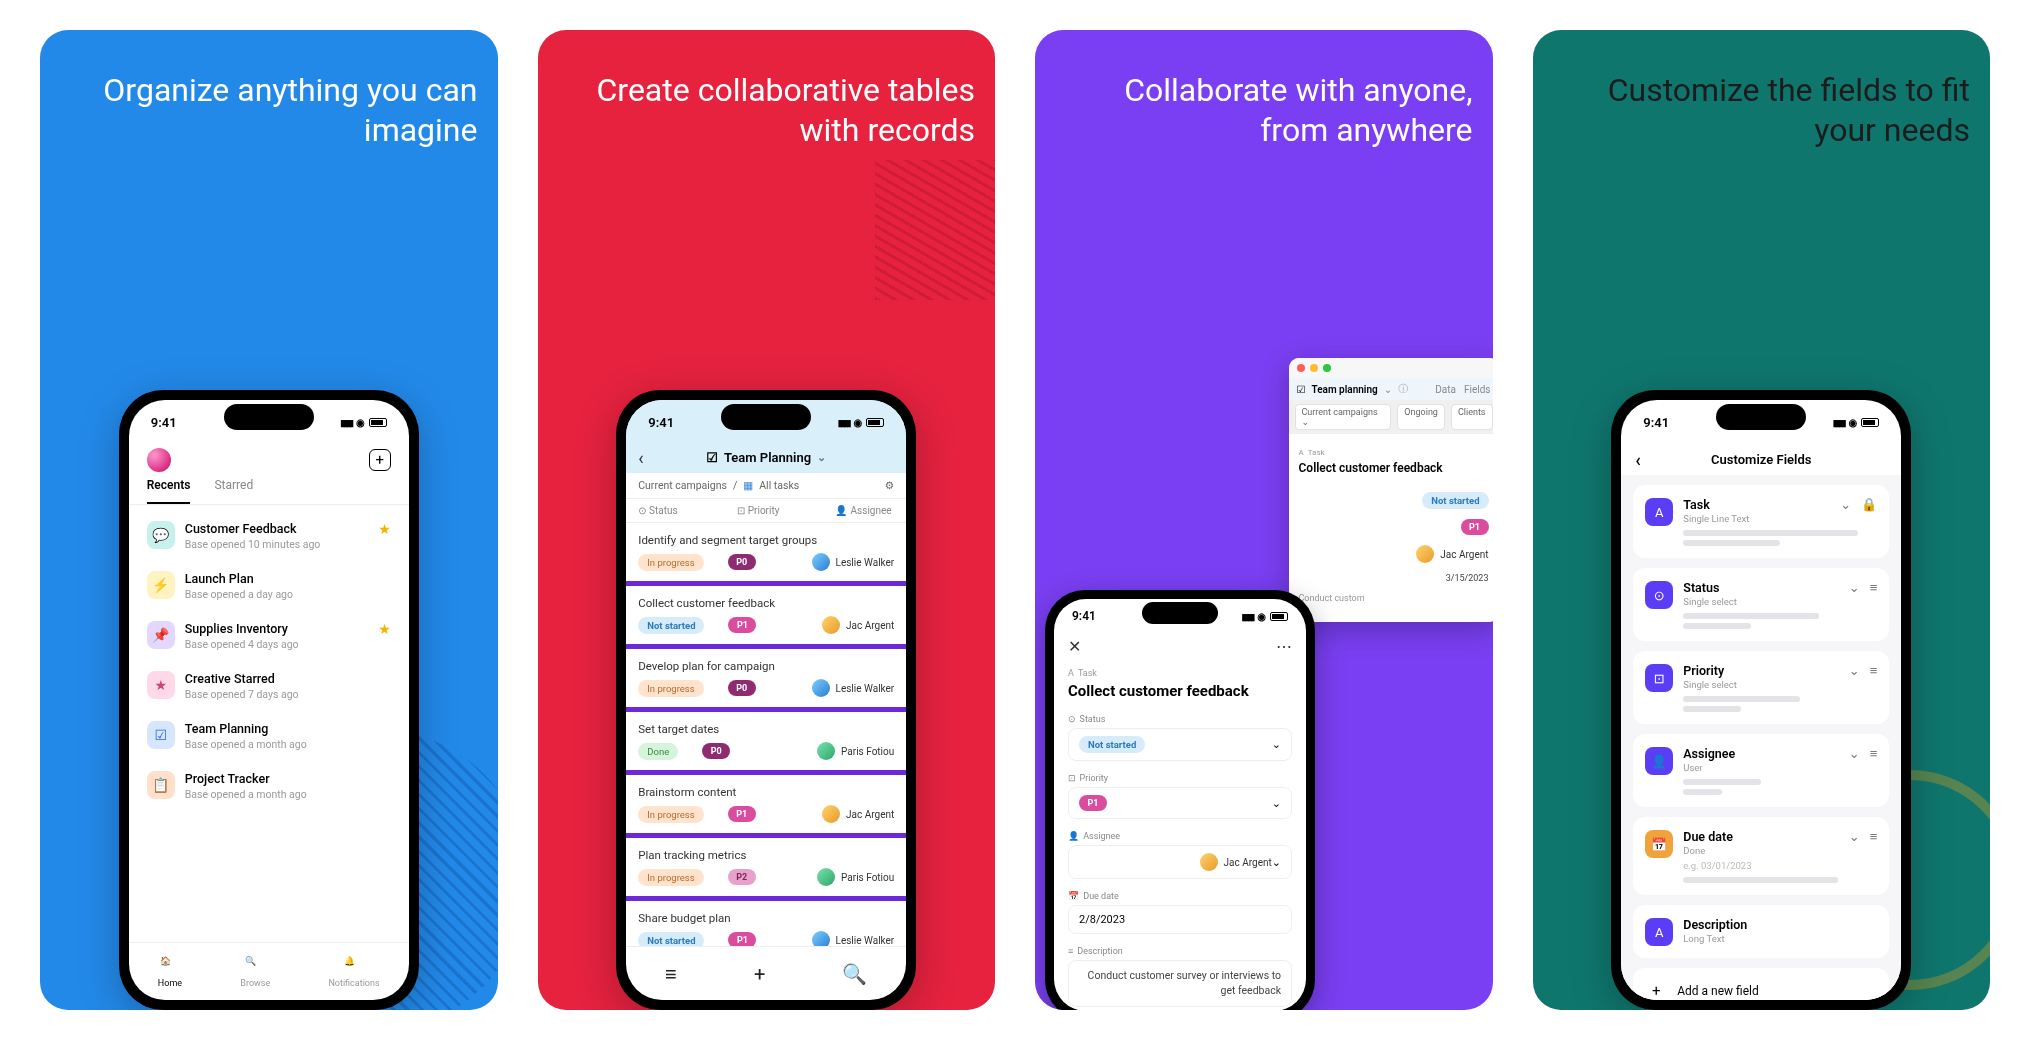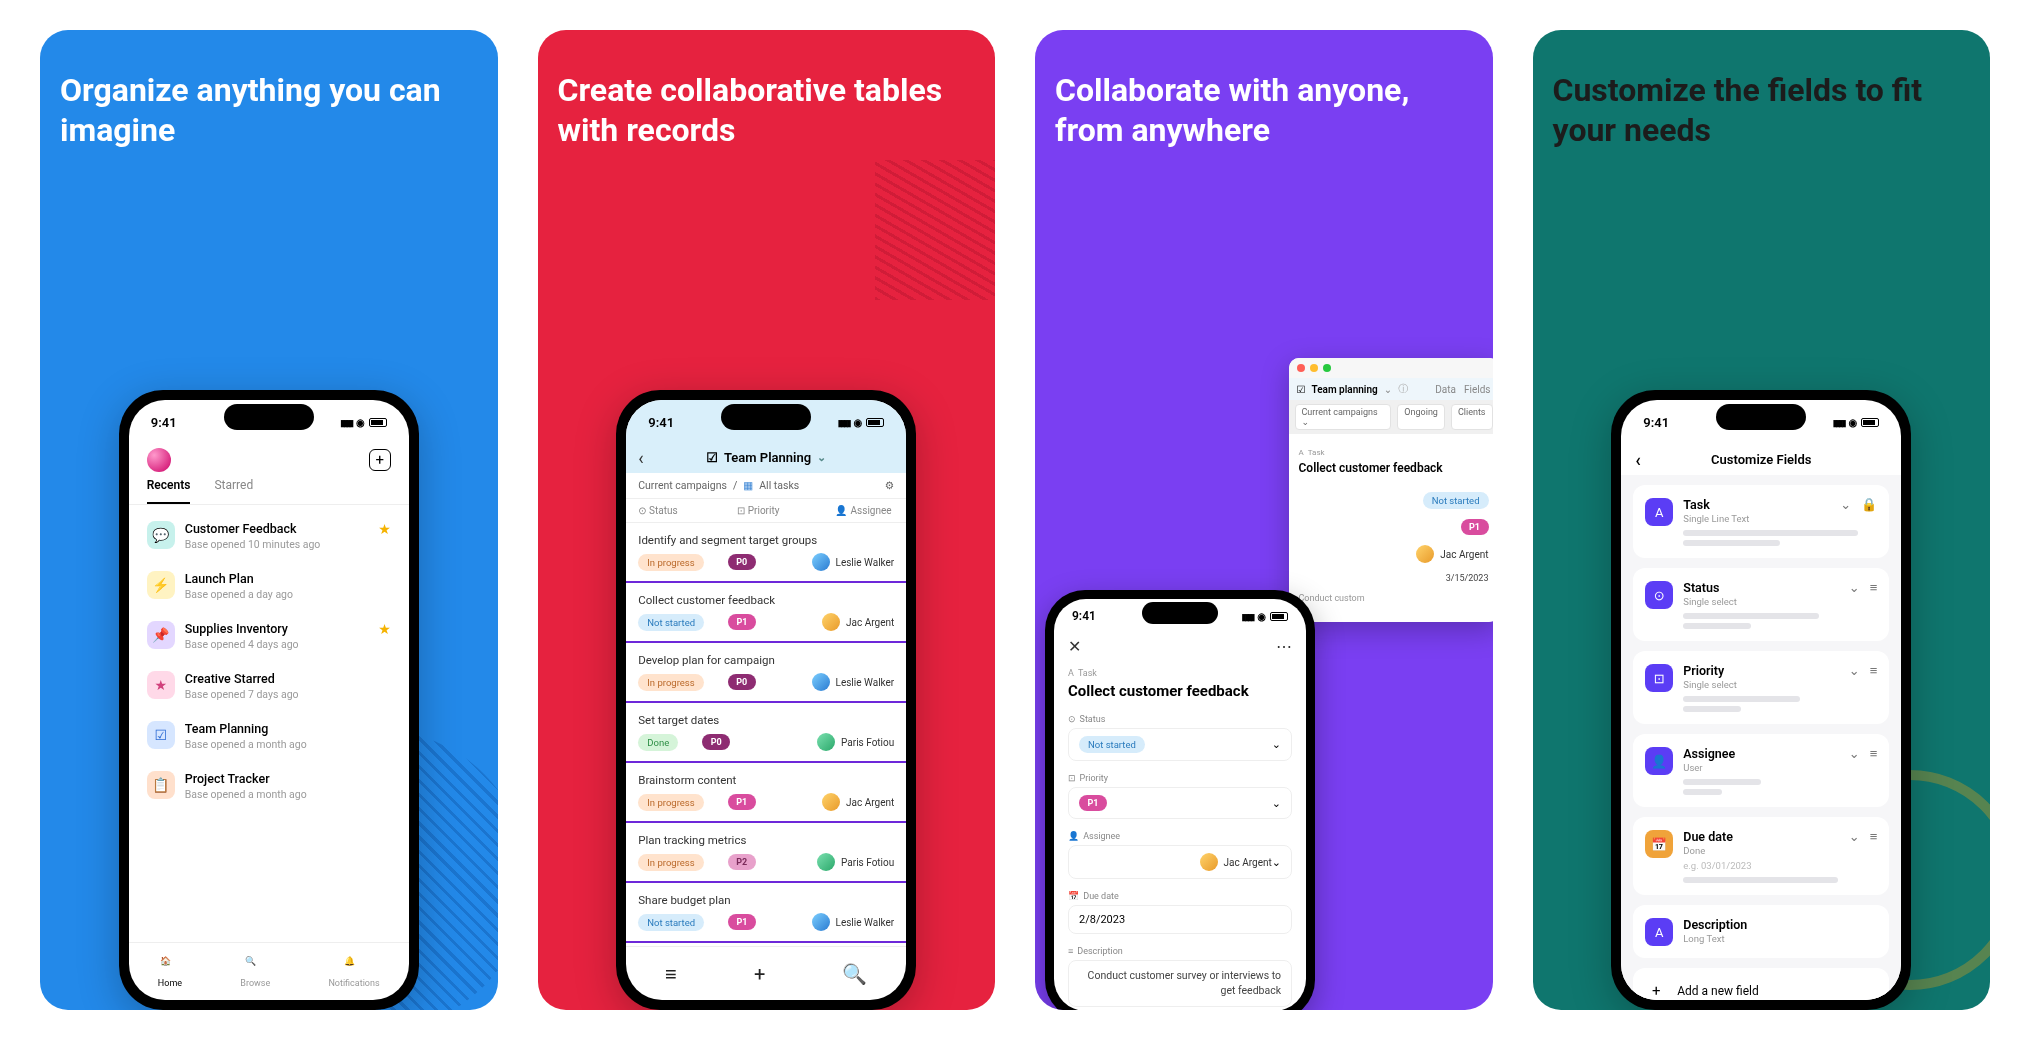--- a/index.html
+++ b/index.html
@@ -4,21 +4,21 @@
 <style>
 * { margin: 0; padding: 0; box-sizing: border-box; font-family: -apple-system, BlinkMacSystemFont, "Segoe UI", Roboto, sans-serif; }
 body { background: #fff; width: 2030px; height: 1040px; display: flex; gap: 40px; padding: 30px 40px; }
 
 .panel { border-radius: 28px; flex: 1; position: relative; overflow: hidden; display: flex; flex-direction: column; align-items: center; padding-top: 40px; }
 .panel-blue   { background: #2389e9; }
 .panel-red    { background: #e6223f; }
 .panel-purple { background: #7a3ff2; }
 .panel-yellow { background: #0f766e; }
 
-.headline { color: #fff; font-size: 32px; font-weight: 700; text-align: left; line-height: 1.25; margin-bottom: 28px; padding: 0 20px; }
+.headline { color: #fff; font-size: 32px; font-weight: 400; text-align: right; line-height: 1.25; margin-bottom: 28px; padding: 0 20px; }
 .panel-yellow .headline { color: #1c1c1c; }
 
 
 .phone { width: 300px; height: 620px; background: #000; border-radius: 44px; padding: 10px; position: relative; margin-top: auto; box-shadow: 0 10px 40px rgba(0,0,0,.25); }
 .phone-screen { width: 100%; height: 100%; background: #fff; border-radius: 36px; overflow: hidden; display: flex; flex-direction: column; position: relative; }
 .dynamic-island { position: absolute; top: 14px; left: 50%; transform: translateX(-50%); width: 90px; height: 26px; background:#000; border-radius: 20px; z-index: 5;}
 .statusbar { height: 44px; display:flex; align-items:center; justify-content:space-between; padding: 0 22px; font-size: 13px; font-weight: 600; }
 .status-icons { font-size: 12px; display:flex; gap:4px; align-items:center;}
 .status-icons .bars::before{content:"▮▮▮▮"; letter-spacing:-2px; font-size:9px;}
 .status-icons .wifi::before{content:"◉"; font-size:10px;}
@@ -53,26 +53,26 @@
 .p2-header{background:#d9effa;padding:6px 12px 8px;display:flex;align-items:center;justify-content:center;position:relative;}
 .p2-header .back{position:absolute;left:12px;font-size:18px;color:#333;}
 .p2-header .ttl{font-size:13px;font-weight:600;display:flex;align-items:center;gap:6px;}
 .p2-header .chev{color:#588;font-size:11px;}
 .crumb{display:flex;align-items:center;justify-content:space-between;font-size:10.5px;color:#666;padding:6px 12px;border-bottom:1px solid #eee;}
 .crumb .l{display:flex;gap:6px;align-items:center;}
 .crumb .grid-ic{color:#2a7bd1;}
 .cols{display:flex;font-size:10px;color:#888;padding:6px 12px;border-bottom:1px solid #eee;gap:40px;}
 .cols span{flex:1;}
 .rows2{flex:1;overflow:hidden;}
-.row2{padding:10px 12px;border-bottom:2px solid #6d28d9;}
+.row2{padding:10px 12px;border-bottom:5px solid #6d28d9;}
 .row2 .rt{font-size:11.5px;color:#333;margin-bottom:6px;}
 .row2 .rd{display:flex;align-items:center;gap:24px;}
 .pill{font-size:9.5px;padding:3px 9px;border-radius:10px;display:inline-block;}
 .pill-prog{background:#ffe3cd;color:#bb6a2b;}
-.pill-ns{background:#d6ecfb;color:#2a7bbd;}
+.pill-ns{background:#d6ecfb;color:#2a7bbd;font-weight:bold;}
 .pill-done{background:#d5f4d9;color:#2e8f46;}
 .pri{font-size:9px;font-weight:700;padding:3px 8px;border-radius:10px;color:#fff;min-width:28px;text-align:center;}
 .P0{background:#8e2c72;} .P1{background:#d94c9e;} .P2{background:#e8a1cb;color:#7a2a5a;}
 .asg{display:flex;align-items:center;gap:6px;font-size:10px;color:#333;margin-left:auto;}
 .asg .av{width:18px;height:18px;border-radius:50%;}
 .av-lw{background:linear-gradient(135deg,#7ccfff,#2a7bd1);}
 .av-ja{background:linear-gradient(135deg,#ffd36b,#e89a2a);}
 .av-pf{background:linear-gradient(135deg,#7be0b0,#2aa86a);}
 .toolbar2{height:54px;border-top:1px solid #eee;display:flex;justify-content:space-around;align-items:center;font-size:20px;color:#222;}
 

